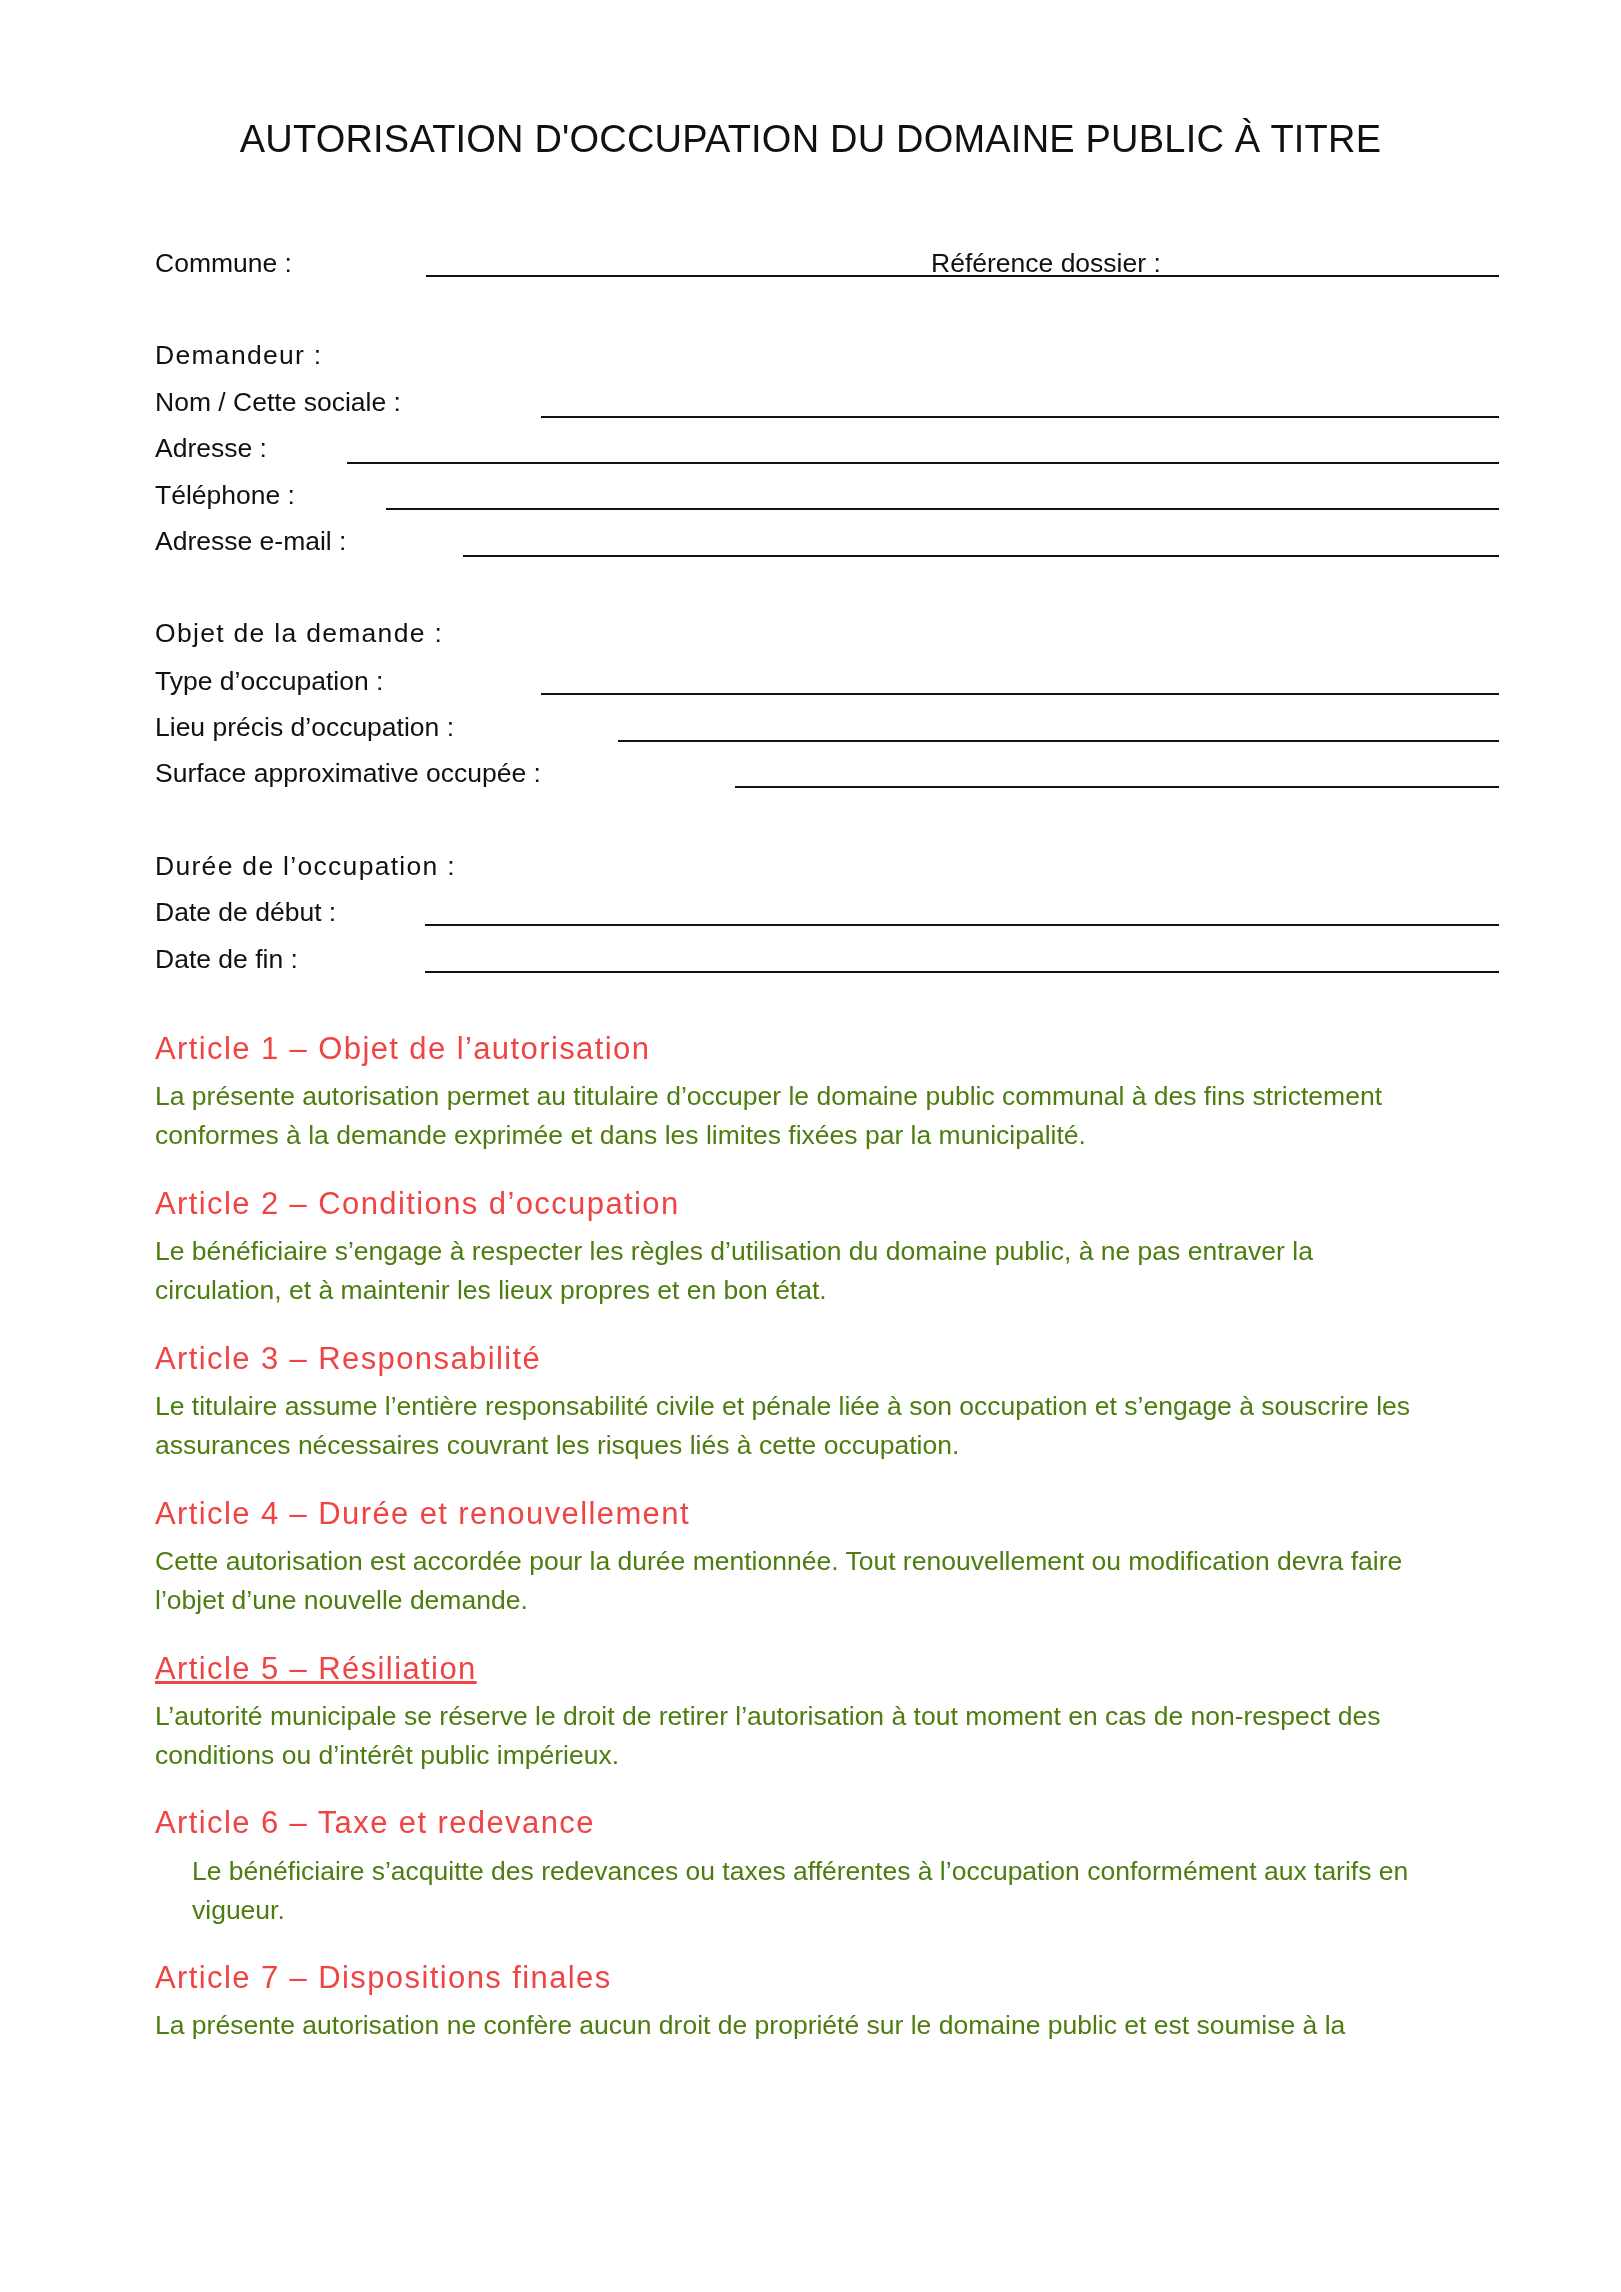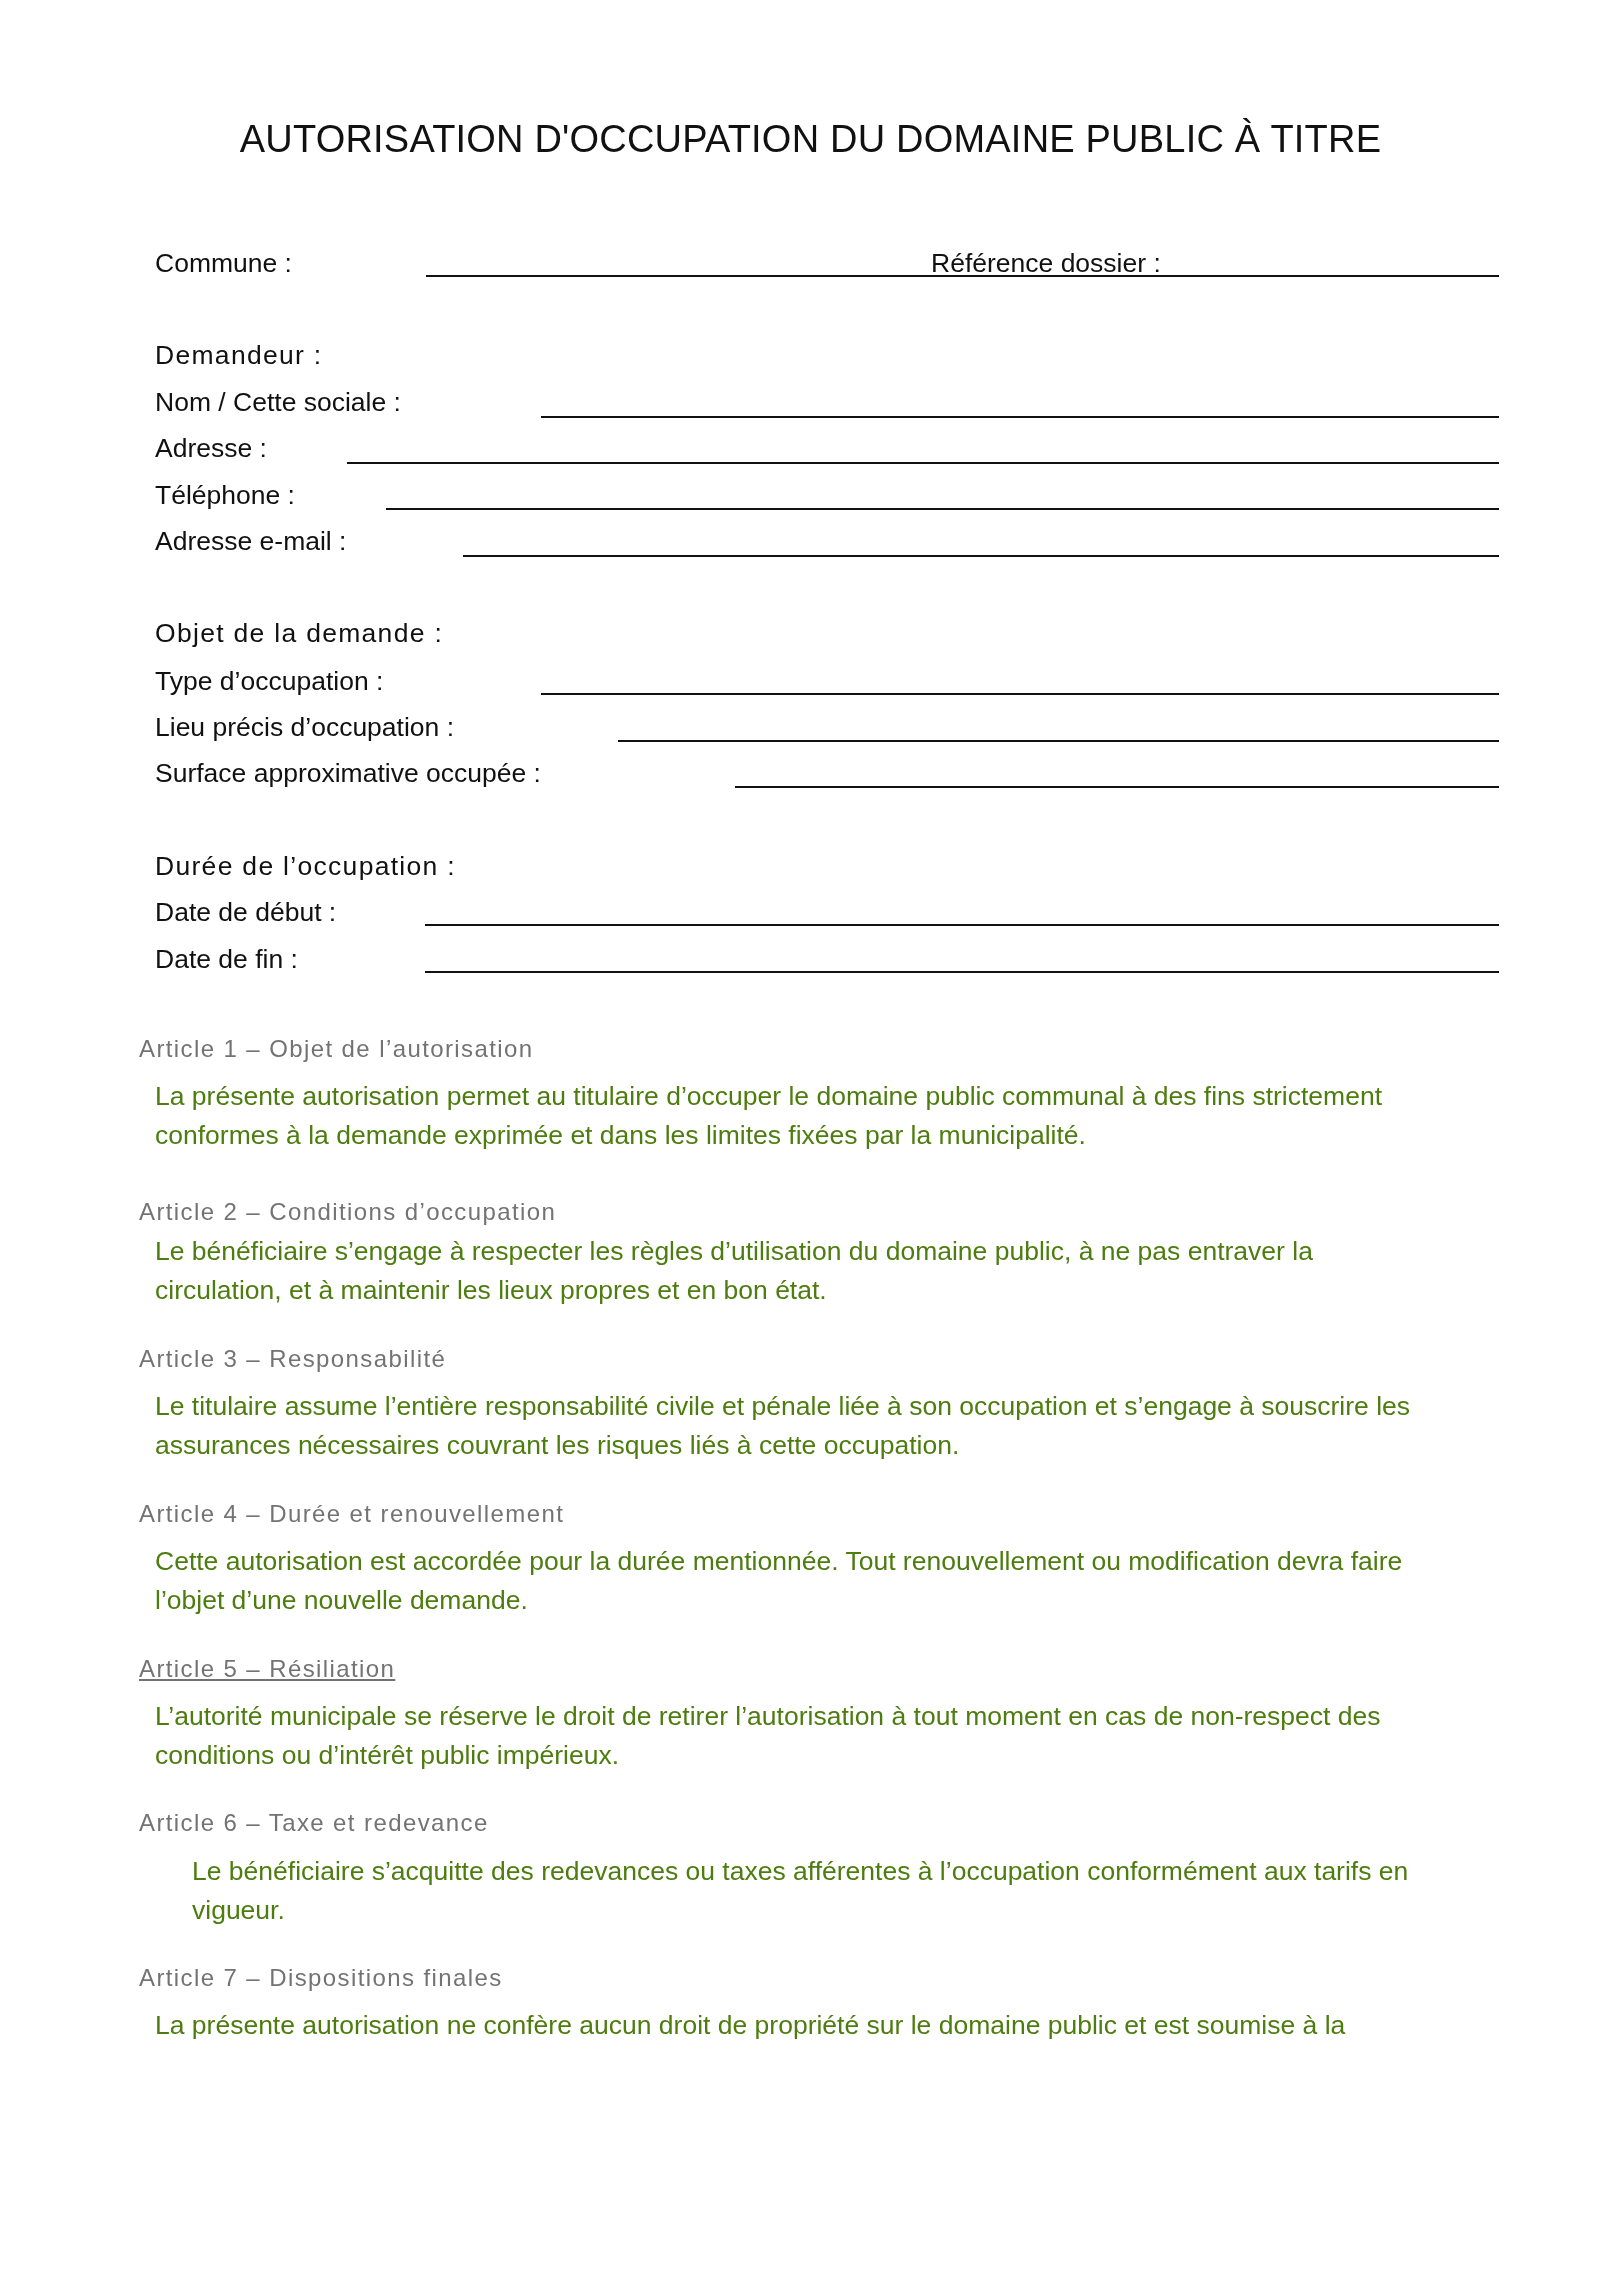--- a/index.html
+++ b/index.html
@@ -60,26 +60,26 @@
       outline: none;
       font-family: "Liberation Sans", sans-serif;
       font-size: 25.5px;
       color: #111;
       height: 33px;
       padding: 0 5.9px;
       box-sizing: border-box;
     }
     .art-head {
       position: absolute;
-      left: 139px;
-      font-size: 24px;
+      left: 155px;
+      font-size: 31px;
       line-height: 33px;
       letter-spacing: 1.4px;
       white-space: nowrap;
-      color: #737373;
+      color: #ef4444;
     }
     .art-body {
       position: absolute;
       left: 155px;
       width: 1333px;
       font-size: 26.5px;
       line-height: 39px;
       color: #4d7c0f;
       margin: 0;
     }
@@ -138,21 +138,21 @@
   <span class="lbl" style="top:943px;">Date de fin :</span>
   <div class="rule" style="left:425px; top:971px;"></div>
   <input class="field-input" style="left: 425px; top: 938px; width: 1042px;" value="">
 
   <span class="art-head" style="top:1032px;">Article 1 – Objet de l’autorisation</span>
   <p class="art-body" style="top:1077px;">
     <span>La présente autorisation permet au titulaire d’occuper le domaine public communal à des fins strictement</span><br>
     <span>conformes à la demande exprimée et dans les limites fixées par la municipalité.</span>
   </p>
 
-  <span class="art-head" style="top:1187px;margin-top:8px;">Article 2 – Conditions d’occupation</span>
+  <span class="art-head" style="top:1187px;">Article 2 – Conditions d’occupation</span>
   <p class="art-body" style="top:1232px;">
     <span>Le bénéficiaire s’engage à respecter les règles d’utilisation du domaine public, à ne pas entraver la</span><br>
     <span>circulation, et à maintenir les lieux propres et en bon état.</span>
   </p>
 
   <span class="art-head" style="top:1342px;">Article 3 – Responsabilité</span>
   <p class="art-body" style="top:1387px;">
     <span>Le titulaire assume l’entière responsabilité civile et pénale liée à son occupation et s’engage à souscrire les</span><br>
     <span>assurances nécessaires couvrant les risques liés à cette occupation.</span>
   </p>

